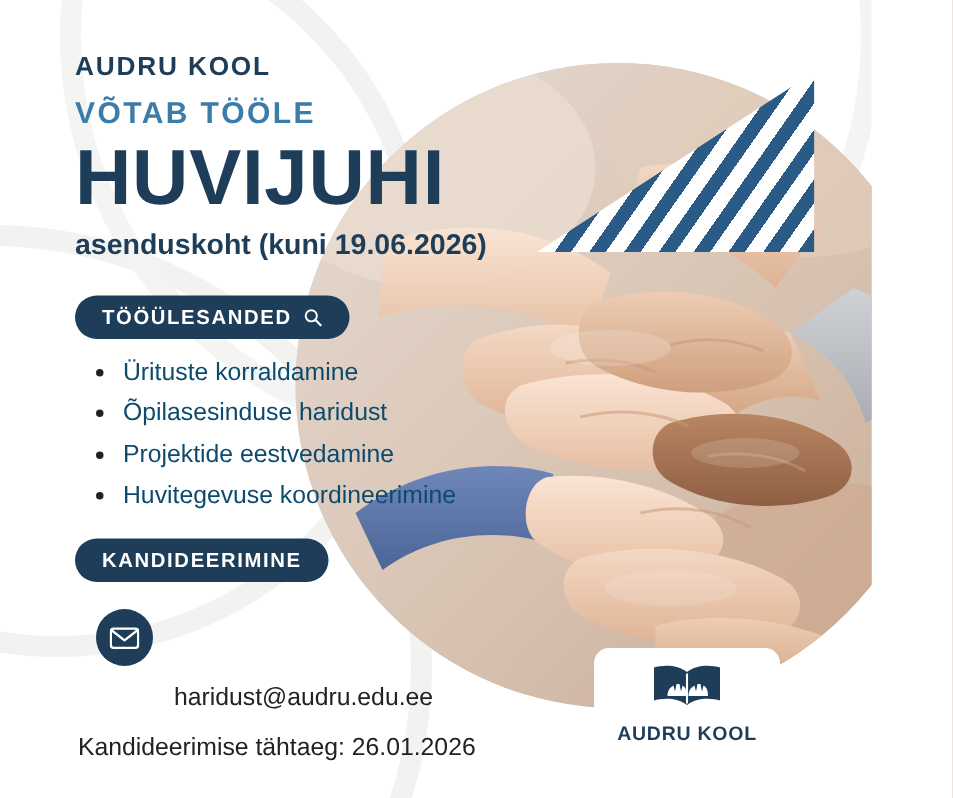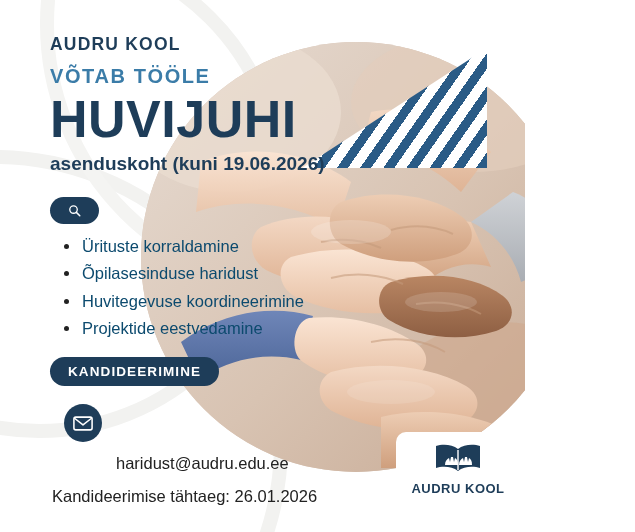--- a/index.html
+++ b/index.html
@@ -8,21 +8,21 @@
   }
   body {
     width: 635px;
     height: 532px;
     font-family: "Liberation Sans", sans-serif;
     background: #ffffff;
     overflow: hidden;
   }
   .poster {
     position: relative;
-    width: 525px;
+    width: 581px;
     height: 532px;
     background: #ffffff;
     overflow: hidden;
   }
 
   
   .swoosh {
     position: absolute;
     border-radius: 50%;
     border: 14px solid #f0f0ee;
@@ -313,33 +313,34 @@
     <div class="inner"></div>
   </div>
 
   <div class="content">
     <div class="kicker">AUDRU KOOL</div>
     <div class="subhead">VÕTAB TÖÖLE</div>
     <div class="headline">HUVIJUHI</div>
     <div class="temp-note">asenduskoht (kuni 19.06.2026)</div>
 
     <div class="pill">
+      <span>TÖÖÜLESANDED</span>
       <span class="mag">
         <svg width="13" height="13" viewBox="0 0 16 16" fill="none" aria-hidden="true">
           <circle cx="6.8" cy="6.8" r="4.6" stroke="#ffffff" stroke-width="1.6"></circle>
           <line x1="10.3" y1="10.3" x2="14.5" y2="14.5" stroke="#ffffff" stroke-width="1.8" stroke-linecap="round"></line>
         </svg>
       </span>
     </div>
 
     <ul class="tasks">
       <li>Ürituste korraldamine</li>
       <li>Õpilasesinduse haridust</li>
+      <li>Projektide eestvedamine</li>
       <li>Huvitegevuse koordineerimine</li>
-      <li>Projektide eestvedamine</li>
     </ul>
 
     <div class="pill">
       <span>KANDIDEERIMINE</span>
     </div>
 
     <div class="apply-row">
       <div class="env">
         <svg width="20" height="15" viewBox="0 0 22 16" aria-hidden="true">
           <rect x="1" y="1" width="20" height="14" rx="2" fill="none" stroke="#ffffff" stroke-width="1.7"></rect>

